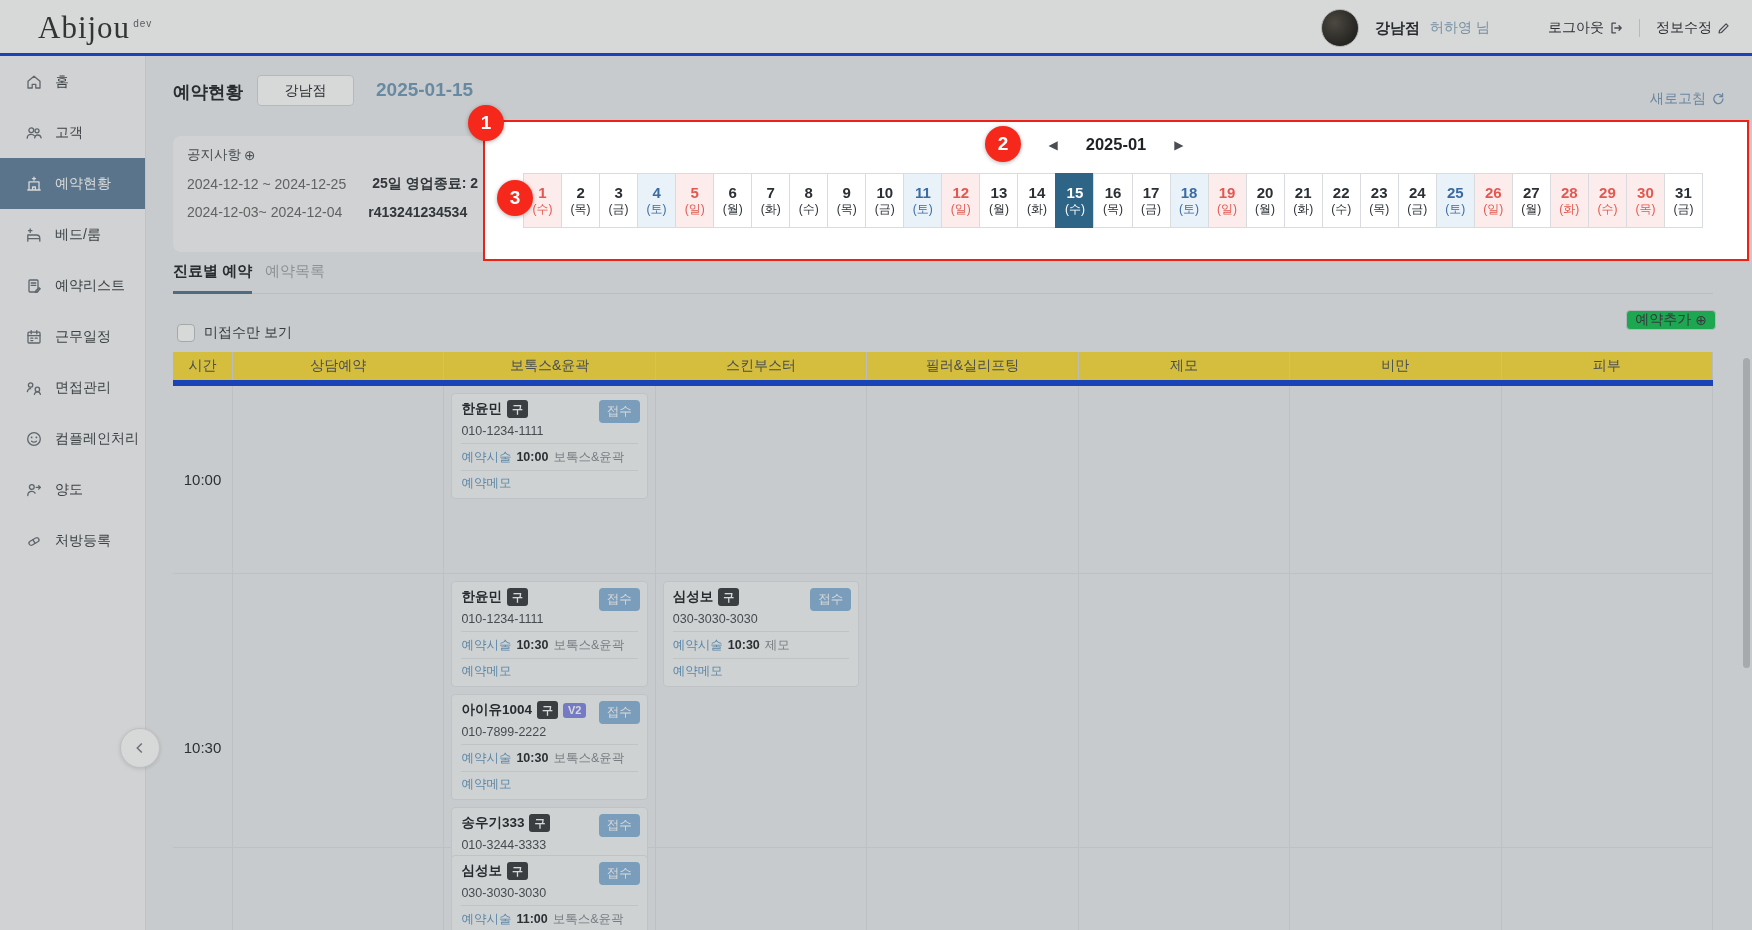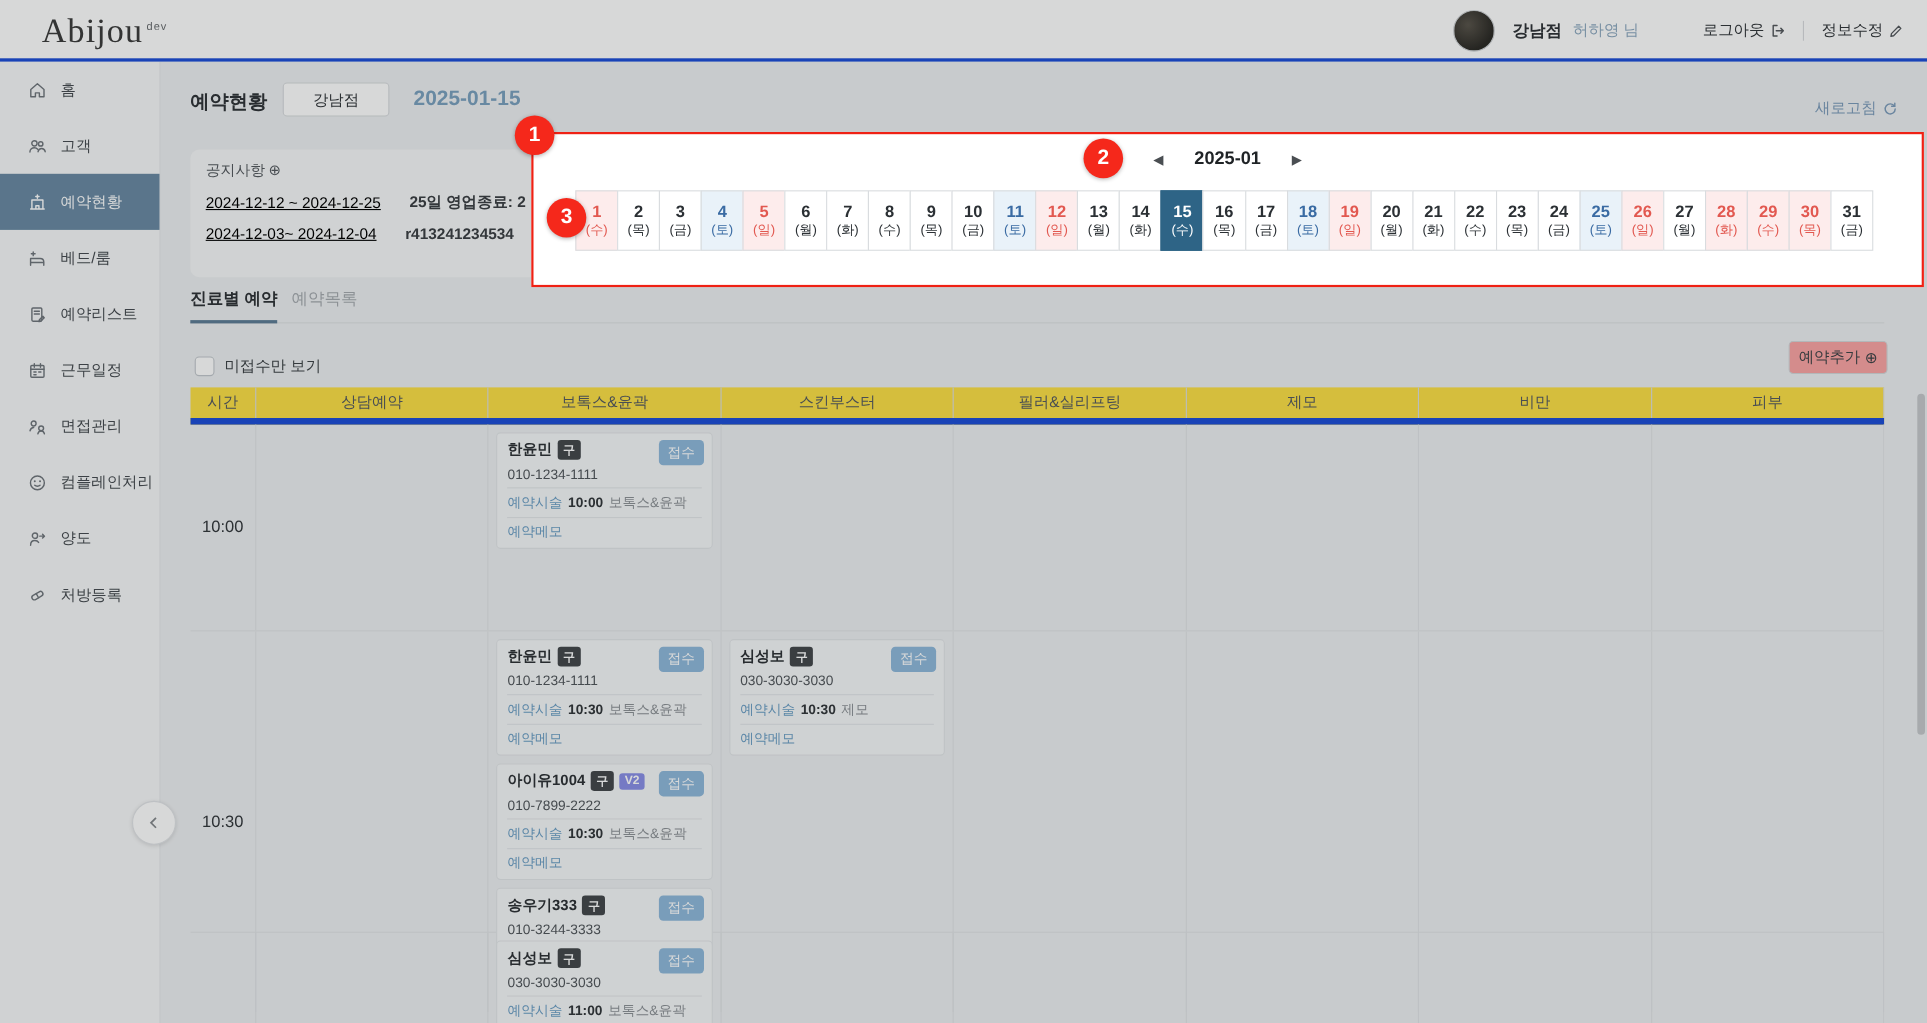--- a/index.html
+++ b/index.html
@@ -30,33 +30,33 @@
   
   .page-title { position:absolute; left:173px; top:80px; font-size:17.5px; font-weight:bold; color:#303438; }
   .branch-btn { position:absolute; left:257px; top:75px; width:97px; height:31px; background:#fff; border:1px solid #d8dbde; border-radius:4px; font-size:14px; color:#33373b; display:flex; align-items:center; justify-content:center; cursor:pointer; }
   .page-date { position:absolute; left:376px; top:79px; font-size:19px; font-weight:bold; color:#7ba1bf; }
   .refresh-link { position:absolute; left:1650px; top:90px; font-size:14px; color:#7d9cbb; display:flex; align-items:center; gap:5px; cursor:pointer; }
   .refresh-link svg { width:14px; height:14px; stroke:#7d9cbb; fill:none; stroke-width:1.5; stroke-linecap:round; }
   
   .notice { position:absolute; left:173px; top:136px; width:1540px; height:116px; background:rgba(255,255,255,.5); border-radius:8px; padding:10px 14px; }
   .notice-title { font-size:13.5px; color:#565b60; display:flex; align-items:center; gap:3px; }
   .notice-line { margin-top:11px; font-size:14px; display:flex; align-items:center; }
-  .notice-range { color:#000000;text-decoration:underline; }
+  .notice-range { color:#737373; }
   .notice-text { color:#3c4044; font-weight:bold; margin-left:26px; }
   
   .tabs { position:absolute; left:173px; top:262px; width:1540px; height:32px; border-bottom:1px solid #dfe1e4; }
   .tab { position:absolute; top:0; font-size:15px; cursor:pointer; }
   .tab.active { left:0; color:#2f3337; font-weight:bold; }
   .tab.active::after { content:""; position:absolute; left:0; right:0; bottom:-13px; height:3px; background:#5f7e97; }
   .tab.inactive { left:92px; color:#a6abb0; }
   
   .chk-wrap { position:absolute; left:177px; top:324px; display:flex; align-items:center; gap:9px; cursor:pointer; }
   .chk-box { width:18px; height:18px; border:1.5px solid #c3c8cd; border-radius:4px; background:#fff; }
   .chk-label { font-size:14px; color:#3f4448; }
-  .add-btn { position:absolute; left:1626px; top:310px; width:90px; height:30px; background:#fca5a5; border:1px solid #d4d8db; border-radius:4px; font-size:14px; color:#3f4347; display:flex; align-items:center; justify-content:center; gap:4px; cursor:pointer; }
+  .add-btn { position:absolute; left:1626px; top:310px; width:90px; height:20px; background:#22c55e; border:1px solid #d4d8db; border-radius:4px; font-size:14px; color:#3f4347; display:flex; align-items:center; justify-content:center; gap:4px; cursor:pointer; }
   
   .table { position:absolute; left:173px; top:352px; width:1540px; bottom:0; overflow:hidden; }
   .t-head { display:grid; grid-template-columns:60px repeat(7,1fr); height:34px; background:#fde047; border-bottom:6px solid #1d4ed8; }
   .t-head .th { display:flex; align-items:center; justify-content:center; font-size:14px; color:#565b61; border-right:1px solid #dcdfe2; }
   .t-row { display:grid; grid-template-columns:60px repeat(7,1fr); border-bottom:1px solid #e2e4e7; }
   .t-cell { border-right:1px solid #e2e4e7; padding:7px; display:flex; flex-direction:column; gap:7px; }
   .t-time { border-right:1px solid #e2e4e7; display:flex; align-items:center; justify-content:center; font-size:15px; color:#34383c; }
   
   .card { position:relative; background:#f6f8f9; border:1px solid #e3e6e9; border-radius:4px; padding:6px 9px 6px 9px; cursor:pointer; }
   .card-name { font-size:13.5px; font-weight:bold; color:#2e3236; display:flex; align-items:center; gap:5px; }

